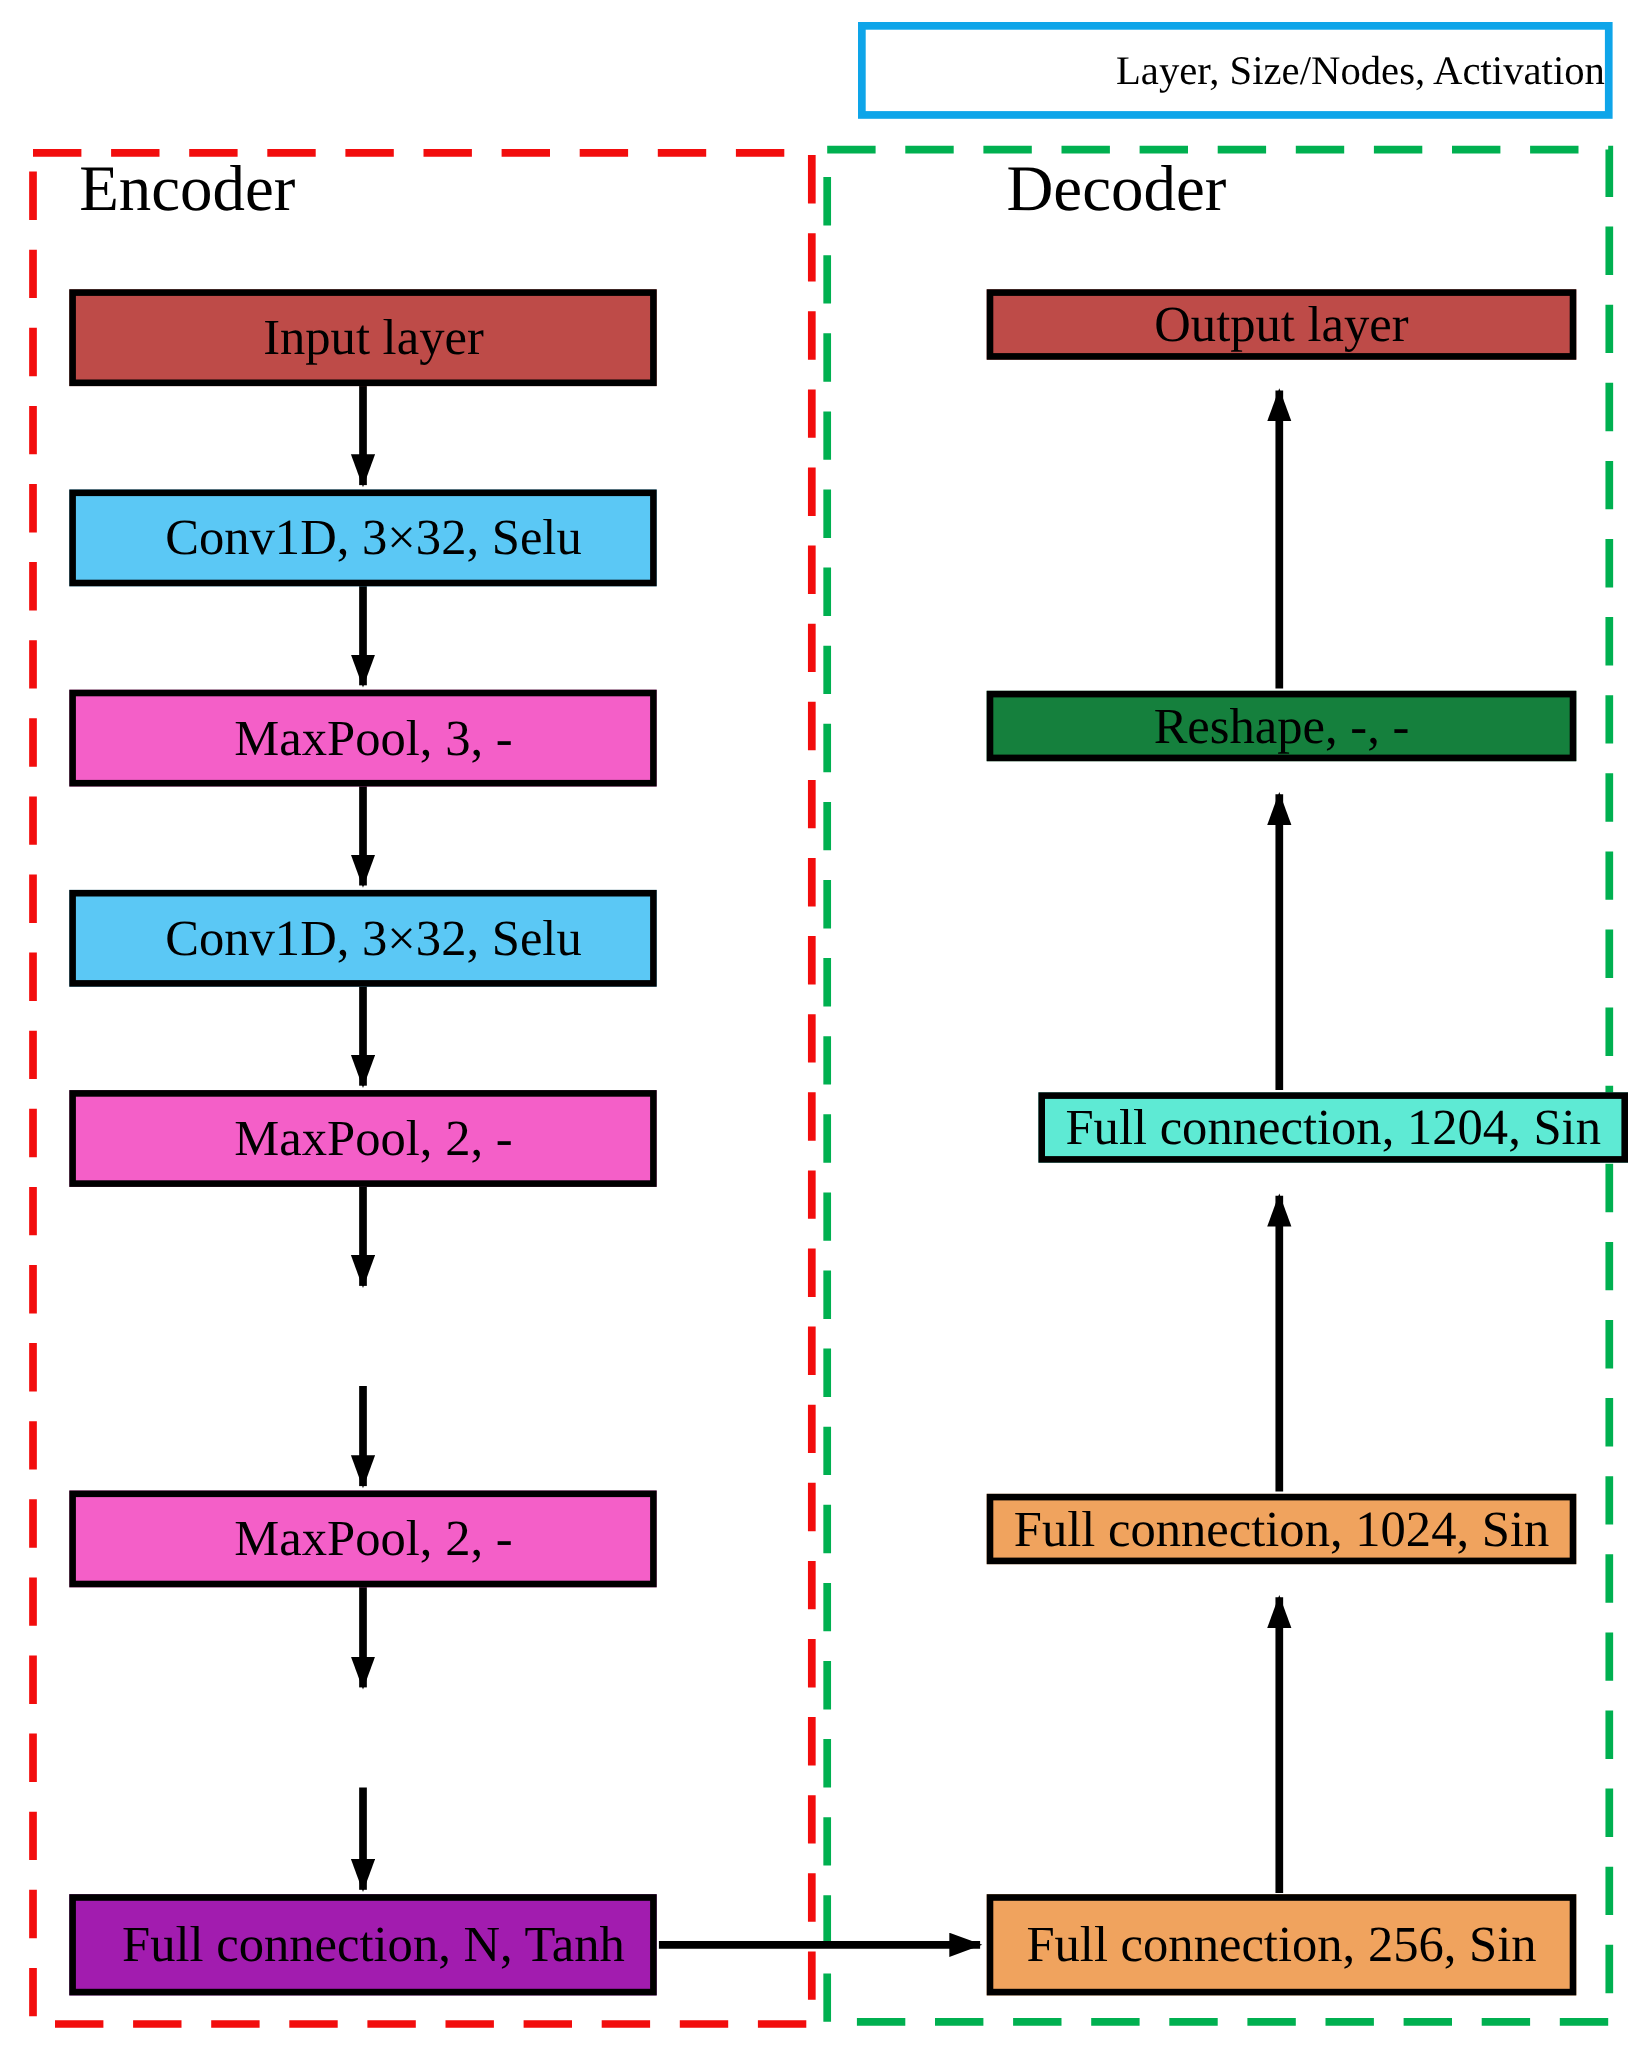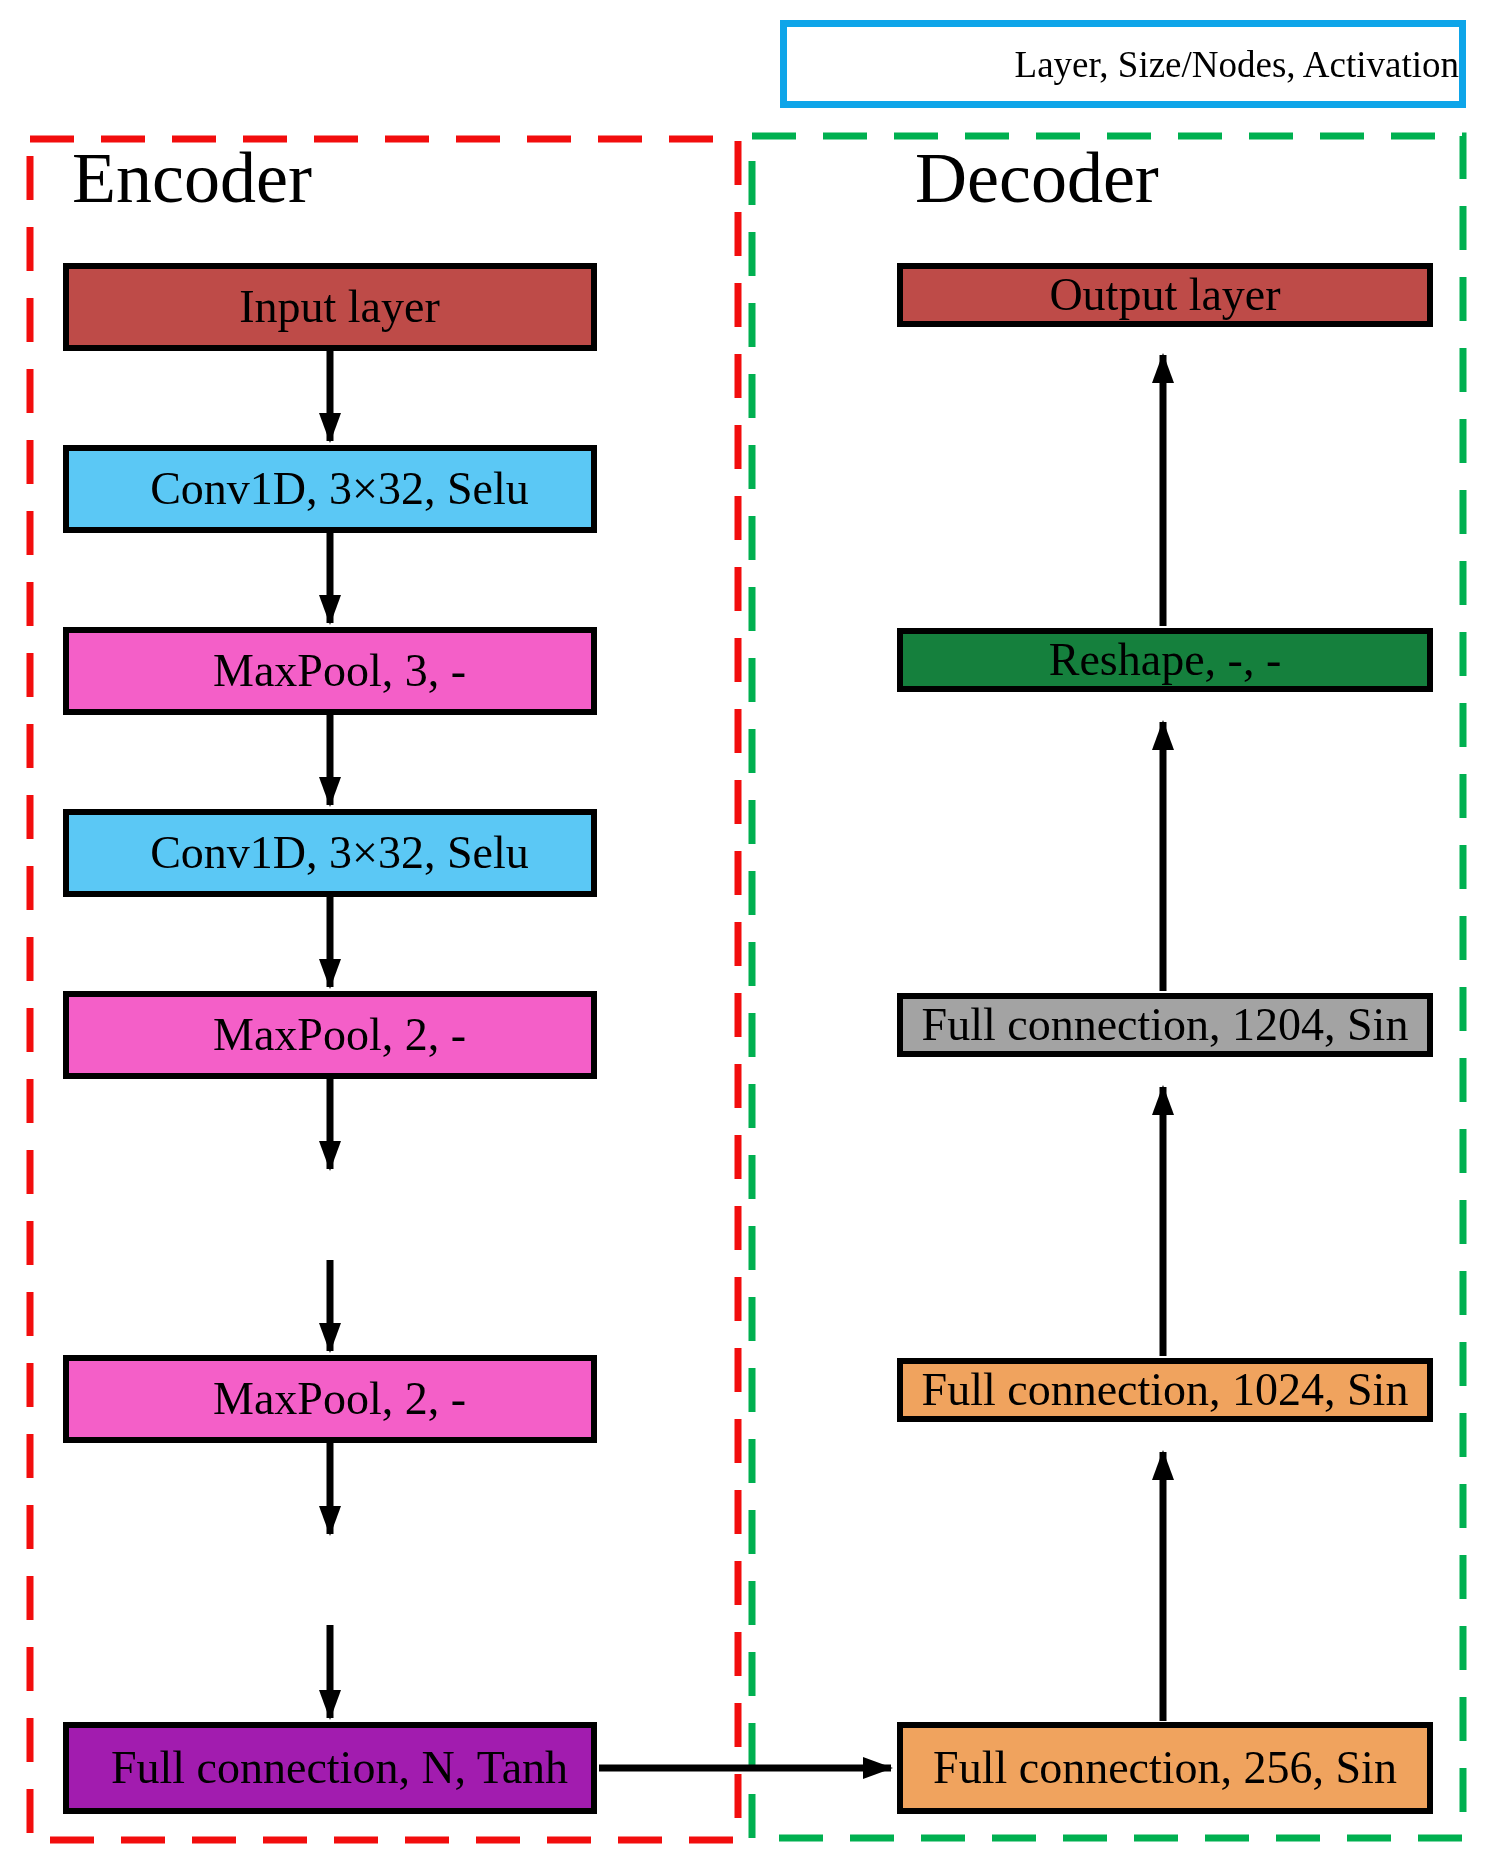--- a/index.html
+++ b/index.html
@@ -31,21 +31,21 @@
     justify-content: center;
     font-size: 46px;
     line-height: 1;
     white-space: nowrap;
     text-align: center;
   }
   .enc-box { left: 63px; width: 534px; height: 88px; padding-left: 19px; }
   .dec-box { left: 897px; width: 536px; height: 64px; }
   .region-title {
     position: absolute;
-    font-size: 72px;
+    font-size: 59px;
     line-height: 1;
     white-space: nowrap;
   }
   #legend-box {
     position: absolute;
     left: 780px;
     top: 20px;
     width: 686px;
     height: 88px;
     box-sizing: border-box;
@@ -100,17 +100,17 @@
   <div class="layer-box enc-box" style="top: 263px; background-color: rgb(190, 75, 72);">Input layer</div>
   <div class="layer-box enc-box" style="top: 445px; background-color: rgb(91, 200, 245);">Conv1D, 3×32, Selu</div>
   <div class="layer-box enc-box" style="top: 627px; background-color: rgb(244, 95, 200);">MaxPool, 3, -</div>
   <div class="layer-box enc-box" style="top: 809px; background-color: rgb(91, 200, 245);">Conv1D, 3×32, Selu</div>
   <div class="layer-box enc-box" style="top: 991px; background-color: rgb(244, 95, 200);">MaxPool, 2, -</div>
   <div class="layer-box enc-box" style="top: 1355px; background-color: rgb(244, 95, 200);">MaxPool, 2, -</div>
   <div class="layer-box enc-box" style="top: 1722px; height: 92px; background-color: #a21caf;">Full connection, N, Tanh</div>
 
   <div class="layer-box dec-box" style="top: 263px; background-color: rgb(190, 75, 72);">Output layer</div>
   <div class="layer-box dec-box" style="top: 628px; background-color: #15803d;">Reshape, -, -</div>
-  <div class="layer-box dec-box" style="top: 993px; background-color: #a3a3a3;">Full connection, 1204, Sin</div>
+  <div class="layer-box dec-box" style="top: 993px; background-color: #5eead4; margin-left: 47px;">Full connection, 1204, Sin</div>
   <div class="layer-box dec-box" style="top: 1358px; background-color: rgb(240, 163, 94);">Full connection, 1024, Sin</div>
   <div class="layer-box dec-box" style="top: 1722px; height: 92px; background-color: rgb(240, 163, 94);">Full connection, 256, Sin</div>
 
 </div>
 
 </body></html>

